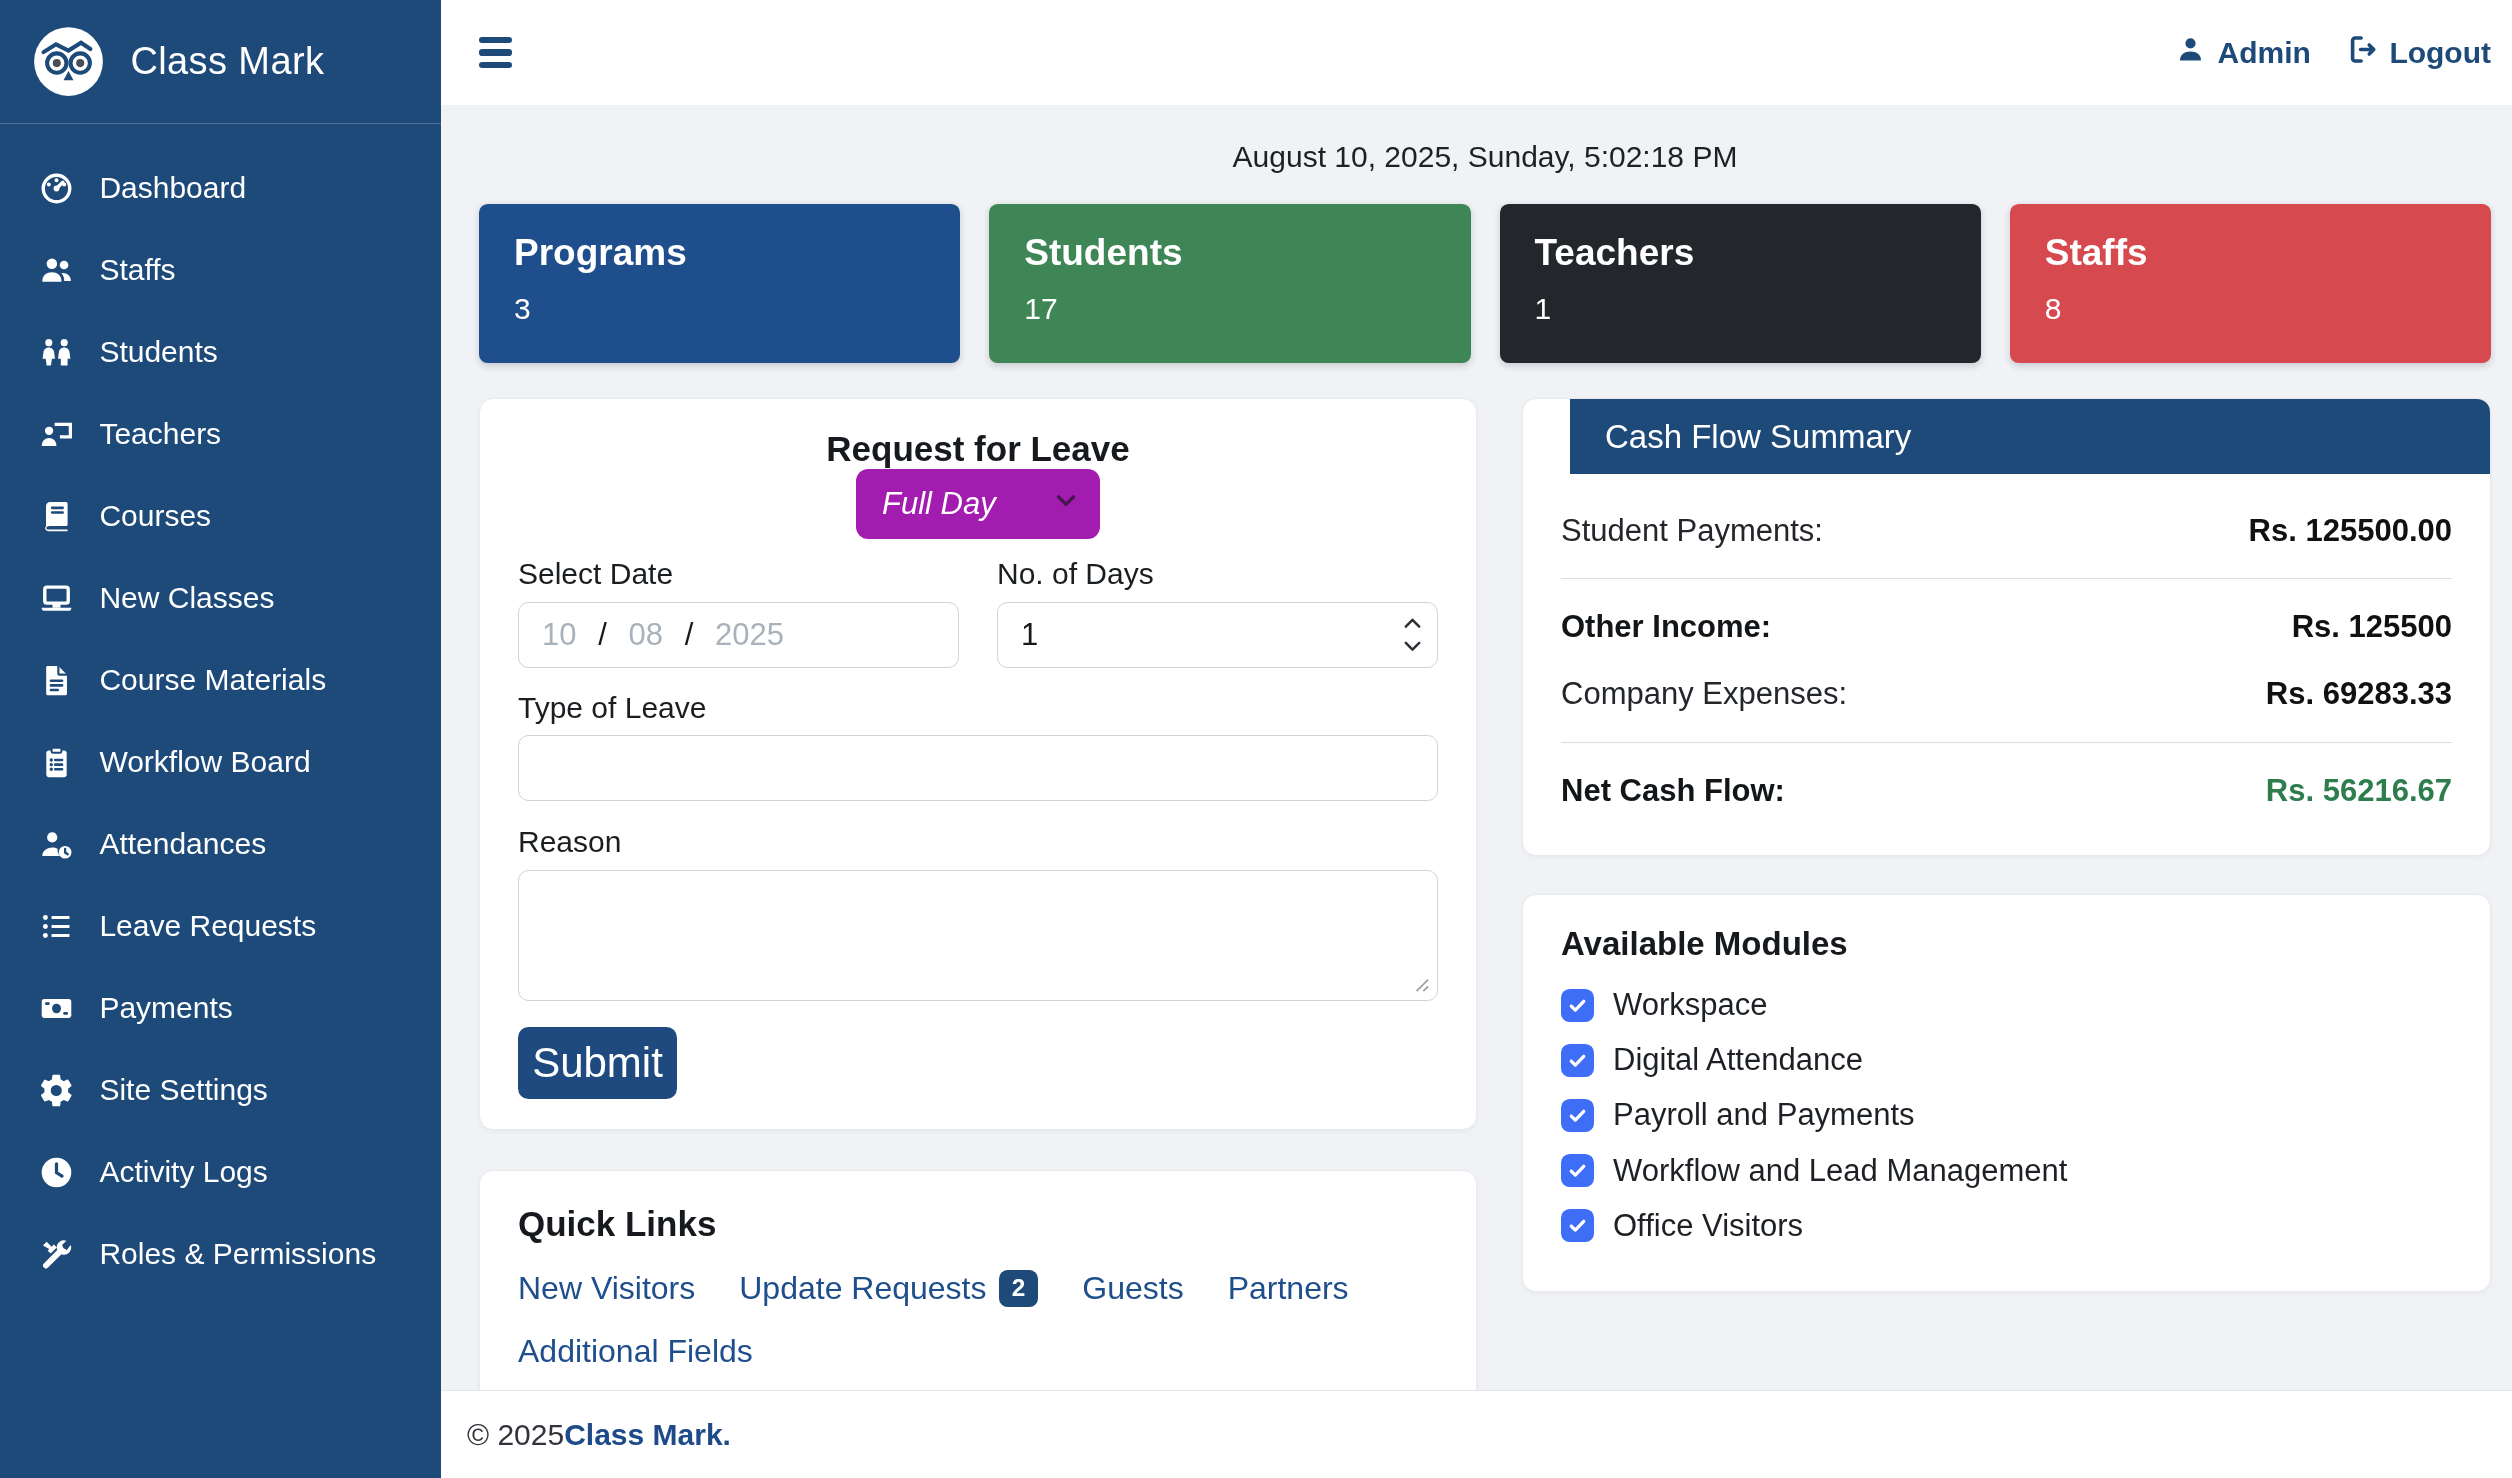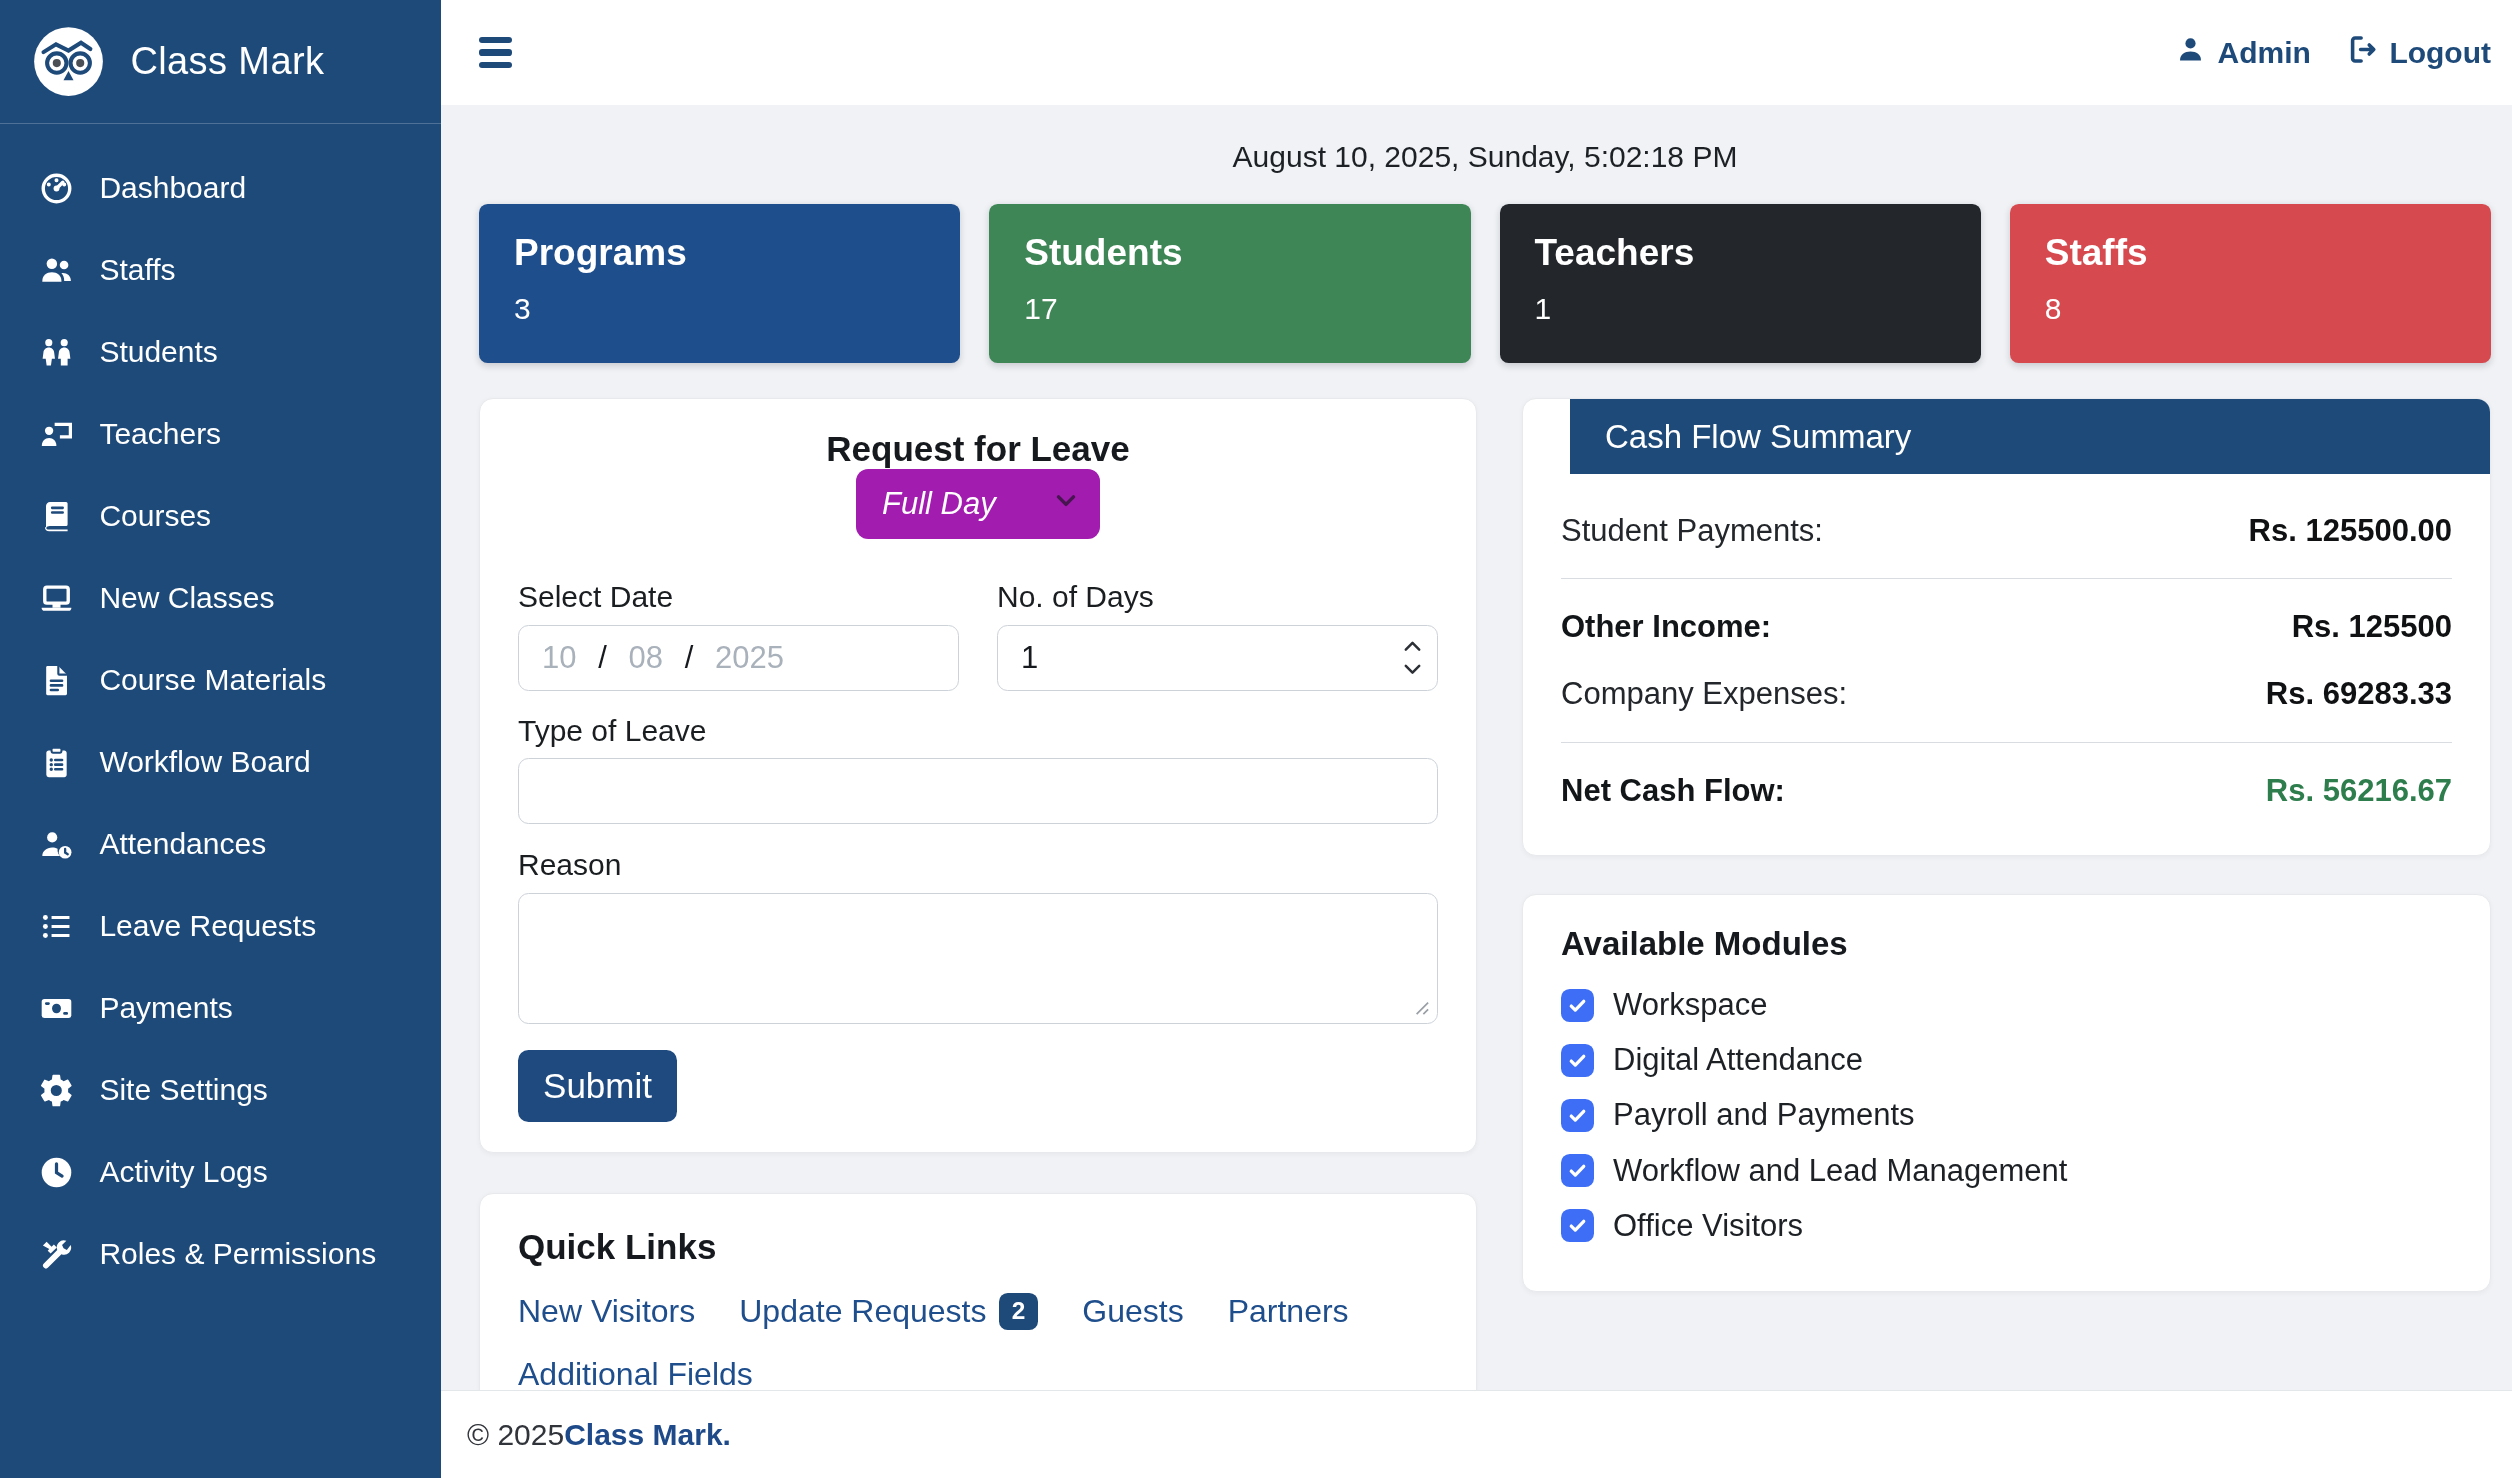--- a/index.html
+++ b/index.html
@@ -49,39 +49,39 @@
     box-shadow:0 1.7px 5.2px rgba(0,0,0,.04); }
 
   
   .leave-panel { padding:30px 38px 30px; }
   .panel-head { display:flex; align-items:center; justify-content:flex-end;flex-direction:column; }
   .panel-title { font-size:35px; font-weight:600; color:#16191d; }
   .pill-select { display:flex; align-items:center; justify-content:space-between; width:244px; height:70px;
     background:#1e4a80; color:#fff; border:none; border-radius:12.2px; padding:0 19px 0 26px;
     font-size:31px; font-family:inherit; cursor:pointer; }
   .pill-select svg { width:30px; height:30px; }
-  .form-grid { display:flex; gap:38px; margin-top:41px; }
+  .form-grid { display:flex; gap:38px; margin-top:18px; }
   .field { flex:1; min-width:0; }
   .field + .full-field, .full-field + .full-field { margin-top:21px; }
   .flabel { display:block; font-size:30px; color:#1b1e21; margin-bottom:10.5px; }
   .input { width:100%; height:66px; border:1.3px solid #ccd2d8; border-radius:10.5px; background:#fff;
     font-size:31px; color:#16191d; padding:0 23px; font-family:inherit; outline:none; }
   .input-wrap { position:relative; }
   .date-input { display:flex; align-items:center;gap:20px; }
   .date-input .seg { color:#a9b1bb; }
   .date-input .slash { color:#16191d; padding:0 1.7px; }
   .spinner { position:absolute; right:14px; top:50%; transform:translateY(-50%); width:23px; height:40px;
     display:flex; flex-direction:column; justify-content:space-between; cursor:pointer; }
   .spinner svg { width:23px; height:17.5px; }
   .textarea-wrap { position:relative; }
   .textarea { width:100%; height:131px; border:1.3px solid #ccd2d8; border-radius:10.5px; background:#fff;
     resize:none; font-family:inherit; font-size:31px; padding:15.7px 23px; outline:none; display:block; }
   .resize-glyph { position:absolute; right:7px; bottom:7px; width:23px; height:23px; pointer-events:none; }
   .submit-btn { margin-top:26px; width:159px; height:72px; background:#1e4a80; color:#fff; border:none;
-    border-radius:10.5px; font-size:35px; font-family:inherit; cursor:pointer; }
+    border-radius:10.5px; font-size:42px; font-family:inherit; cursor:pointer; }
 
   
   .quick-panel { margin-top:40px; padding:33px 38px 49px; }
   .ql-row { display:flex; align-items:center; gap:44px; margin-top:26px; }
   .ql-link { font-size:32px; font-weight:500; color:#1f4e8c; text-decoration:none; cursor:pointer;
     display:inline-flex; align-items:center; gap:12.2px; white-space:nowrap; }
   .ql-badge { background:#1e4a7a; color:#fff; font-size:24.4px; font-weight:700; border-radius:8.7px;
     padding:6.1px 13px; line-height:1; }
 
   

